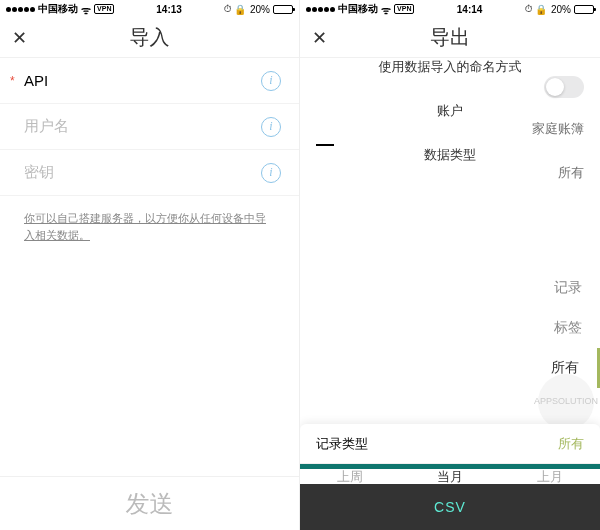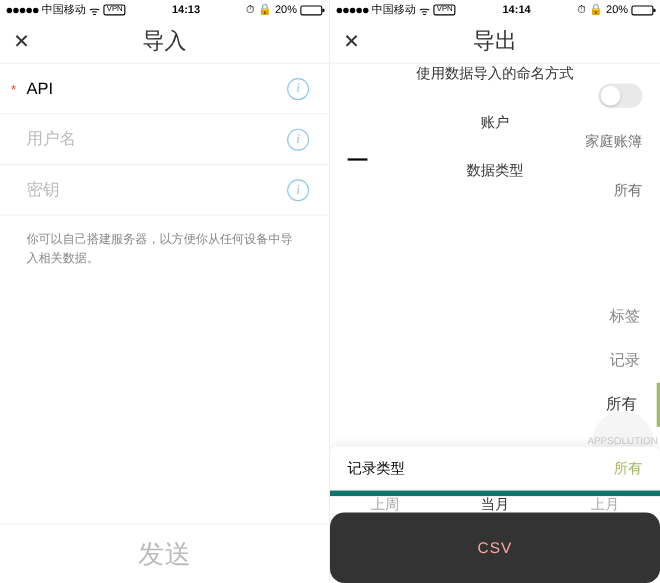--- a/index.html
+++ b/index.html
@@ -1,21 +1,21 @@
 <!DOCTYPE html>
 <html><head>
 <meta charset="utf-8">
 <style>
 * { margin: 0; padding: 0; box-sizing: border-box; font-family: -apple-system, "Helvetica Neue", sans-serif; }
 body { width: 600px; height: 530px; display: flex; background: #fff; }
 .screen { width: 300px; height: 530px; background: #fff; position: relative; display: flex; flex-direction: column; }
 .screen.left { border-right: 1px solid #eee; }
 
 .status-bar { height: 18px; background: #fff; display: flex; align-items: center; padding: 0 6px; font-size: 10px; color: #000; }
-.status-left { display: flex; align-items: center; gap: 3px; }
+.status-left { display: flex; align-items: center; gap: 3px; font-weight: bold; }
 .status-center { flex: 1; text-align: center; font-weight: 600; }
 .status-right { display: flex; align-items: center; gap: 3px; }
 .dots { display: flex; gap: 1px; }
 .dot { width: 5px; height: 5px; border-radius: 50%; background: #000; }
 .wifi { font-size: 11px; }
 .vpn { border: 1px solid #000; border-radius: 2px; font-size: 7px; padding: 0 2px; line-height: 8px; }
 .battery { width: 20px; height: 9px; border: 1px solid #000; border-radius: 2px; position: relative; }
 .battery::after { content: ""; position: absolute; right: -3px; top: 2px; width: 2px; height: 3px; background: #000; border-radius: 0 1px 1px 0; }
 .battery-fill { height: 100%; width: 20%; background: #ff3b30; }
 
@@ -23,41 +23,41 @@
 .nav-close { position: absolute; left: 12px; font-size: 18px; color: #333; cursor: pointer; }
 .nav-title { flex: 1; text-align: center; font-size: 20px; color: #333; }
 
 .content { flex: 1; overflow: hidden; position: relative; }
 
 .field-row { display: flex; align-items: center; height: 46px; padding: 0 18px 0 24px; border-bottom: 1px solid #f2f2f2; }
 .field-row .star { position: absolute; left: 10px; color: #e74c3c; font-size: 12px; }
 .field-label { flex: 1; color: #bcbcbc; font-size: 15px; }
 .field-row.req .field-label { color: #000; }
 .info-icon { width: 20px; height: 20px; border: 1.5px solid #8ec5e8; border-radius: 50%; display: flex; align-items: center; justify-content: center; color: #8ec5e8; font-size: 12px; font-style: italic; font-family: Georgia, serif; }
-.hint { padding: 14px 24px; font-size: 11px; color: #888; line-height: 1.5; }
+.hint { padding: 14px 24px; font-size: 11px; color: #888; line-height: 1.5; text-decoration: underline; }
 
 .bottom-btn { height: 54px; display: flex; align-items: center; justify-content: center; font-size: 24px; color: #bbb; background: #fff; border-top: 1px solid #f0f0f0; }
 
 .setting-row { display: flex; align-items: center; height: 44px; padding: 0 16px; font-size: 13px; color: #333; flex-direction: column; }
 .setting-row .val { margin-left: auto; color: #737373; font-size: 13px; }
 .toggle { width: 40px; height: 22px; background: #e9e9ea; border-radius: 11px; position: relative; margin-left: auto; }
 .toggle::after { content: ""; position: absolute; width: 18px; height: 18px; background: #fff; border-radius: 50%; top: 2px; left: 2px; box-shadow: 0 1px 3px rgba(0,0,0,0.2); }
 .underline { width: 18px; height: 2px; background: #000; margin-left: 16px; margin-top: -2px; }
 
 .picker { position: absolute; right: 0; top: 210px; width: 80px; }
 .picker-item { height: 40px; display: flex; align-items: center; justify-content: flex-end; padding-right: 18px; font-size: 14px; color: #888; }
 .picker-item.sel { color: #333; border-right: 3px solid #a4b85e; }
 
 .watermark { position: absolute; right: 6px; bottom: 100px; width: 56px; height: 56px; border-radius: 50%; background: #f5f5f5; display: flex; flex-direction: row; align-items: center; justify-content: center; font-size: 9px; color: #ccc; line-height: 1.1; }
 
 .tabs { display: flex; height: 20px; border-top: 5px solid #0f766e; }
 .tabs div { flex: 1; display: flex; align-items: center; justify-content: center; font-size: 13px; color: #aaa; }
 .tabs div.active { color: #333; }
 
-.csv-btn { height: 64px; background: #333; color: #fca5a5; display: flex; align-items: center; justify-content: center; font-size: 14px; letter-spacing: 1px; border-radius: 13px; }
+.csv-btn { height: 46px; background: #333; color: #5eead4; display: flex; align-items: center; justify-content: center; font-size: 14px; letter-spacing: 1px; }
 
 .export-block { position: absolute; bottom: 0; left: 0; right: 0; background: #fff; box-shadow: 0 -2px 8px rgba(0,0,0,0.08); border-radius: 6px 6px 0 0; }
 .export-block .rec-row { display: flex; align-items: center; height: 40px; padding: 0 16px; font-size: 13px; border-bottom: 1px solid #f0f0f0; }
 .export-block .rec-row .val { margin-left: auto; color: #a4b85e; font-size: 13px; }
 </style>
 </head>
 <body>
 
 <div class="screen left">
   <div class="status-bar">
@@ -144,22 +144,22 @@
       <span>账户</span>
       <span class="val">家庭账簿</span>
     </div>
     <div class="underline"></div>
     <div class="setting-row">
       <span>数据类型</span>
       <span class="val">所有</span>
     </div>
 
     <div class="picker">
+      <div class="picker-item">记录</div>
       <div class="picker-item">标签</div>
-      <div class="picker-item">记录</div>
       <div class="picker-item sel">所有</div>
     </div>
 
     <div class="watermark">
       <span>APP</span>
       <span>SOLUTION</span>
     </div>
 
     <div class="export-block">
       <div class="rec-row">

